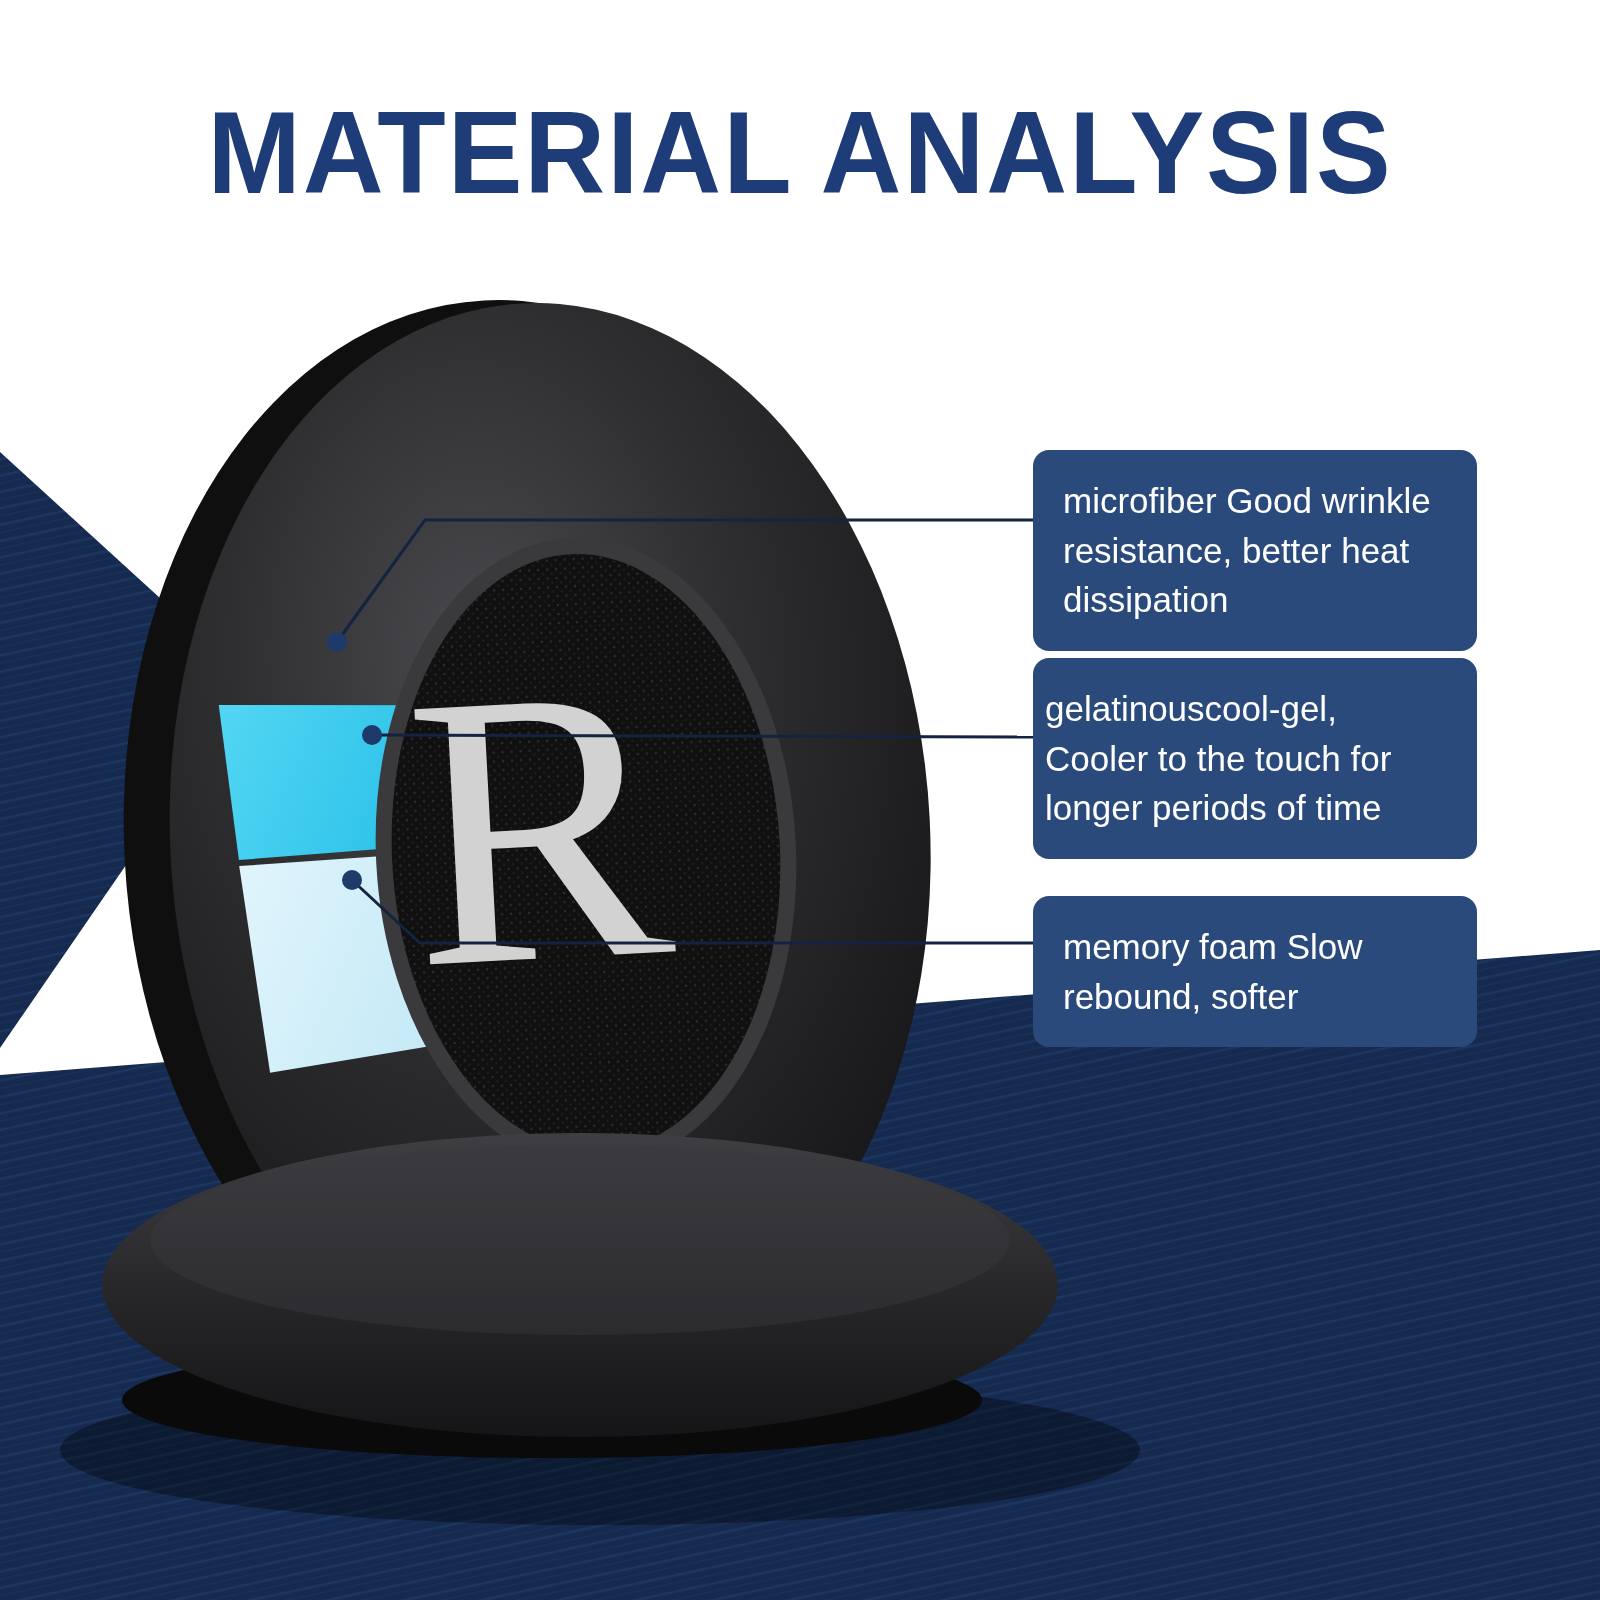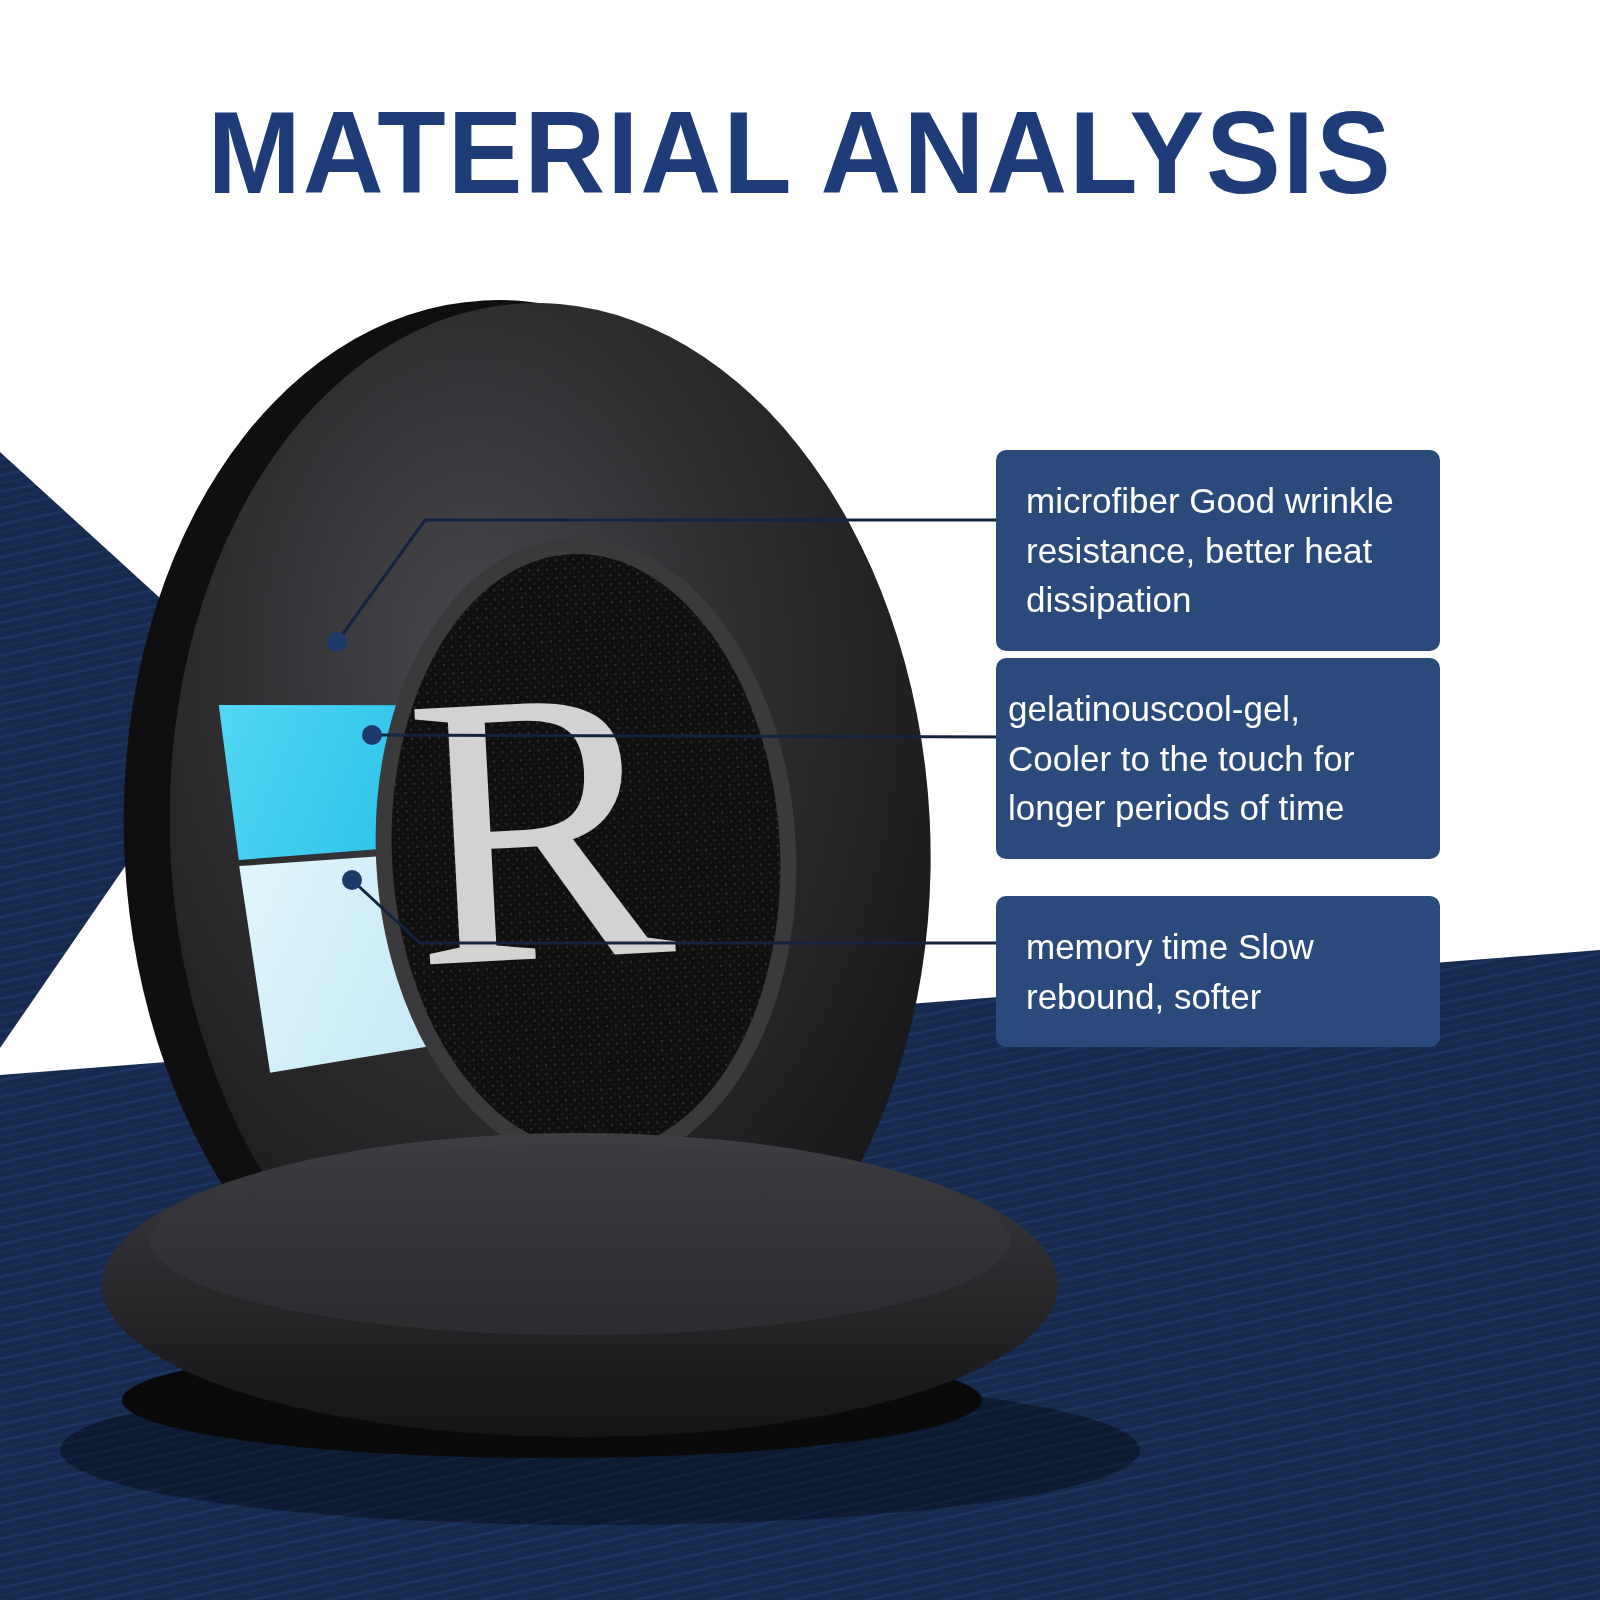--- a/index.html
+++ b/index.html
@@ -22,25 +22,25 @@
     text-align:center;
     font-size:112px;
     font-weight:bold;
     letter-spacing:2px;
     color:var(--title-color);
     font-family:"Liberation Sans", sans-serif;
     transform:scaleY(1.04);
   }
   .callout{
     position:absolute;
-    left:996px;
+    left:1033px;
     width:444px;
     background:var(--callout-bg);
     color:var(--callout-text);
-    border-radius:10px;
+    border-radius:16px;
     padding:26px 30px;
     font-size:35px;
     line-height:1.42;
     font-weight:400;
   }
   .callout-1{top:450px;min-height:172px;}
   .callout-2{top:658px;min-height:172px;padding-left:12px;}
   .callout-3{top:896px;min-height:144px;}
 </style>
 </head>
@@ -120,16 +120,16 @@
 
   <div class="page-title">MATERIAL ANALYSIS</div>
 
   <div class="callout callout-1">
     <span>microfiber Good wrinkle resistance, better heat dissipation</span>
   </div>
   <div class="callout callout-2">
     <span>gelatinouscool-gel, Cooler to the touch for longer periods of time</span>
   </div>
   <div class="callout callout-3">
-    <span>memory time Slow rebound, softer</span>
+    <span>memory foam Slow rebound, softer</span>
   </div>
 
 </div>
 
 </body></html>

